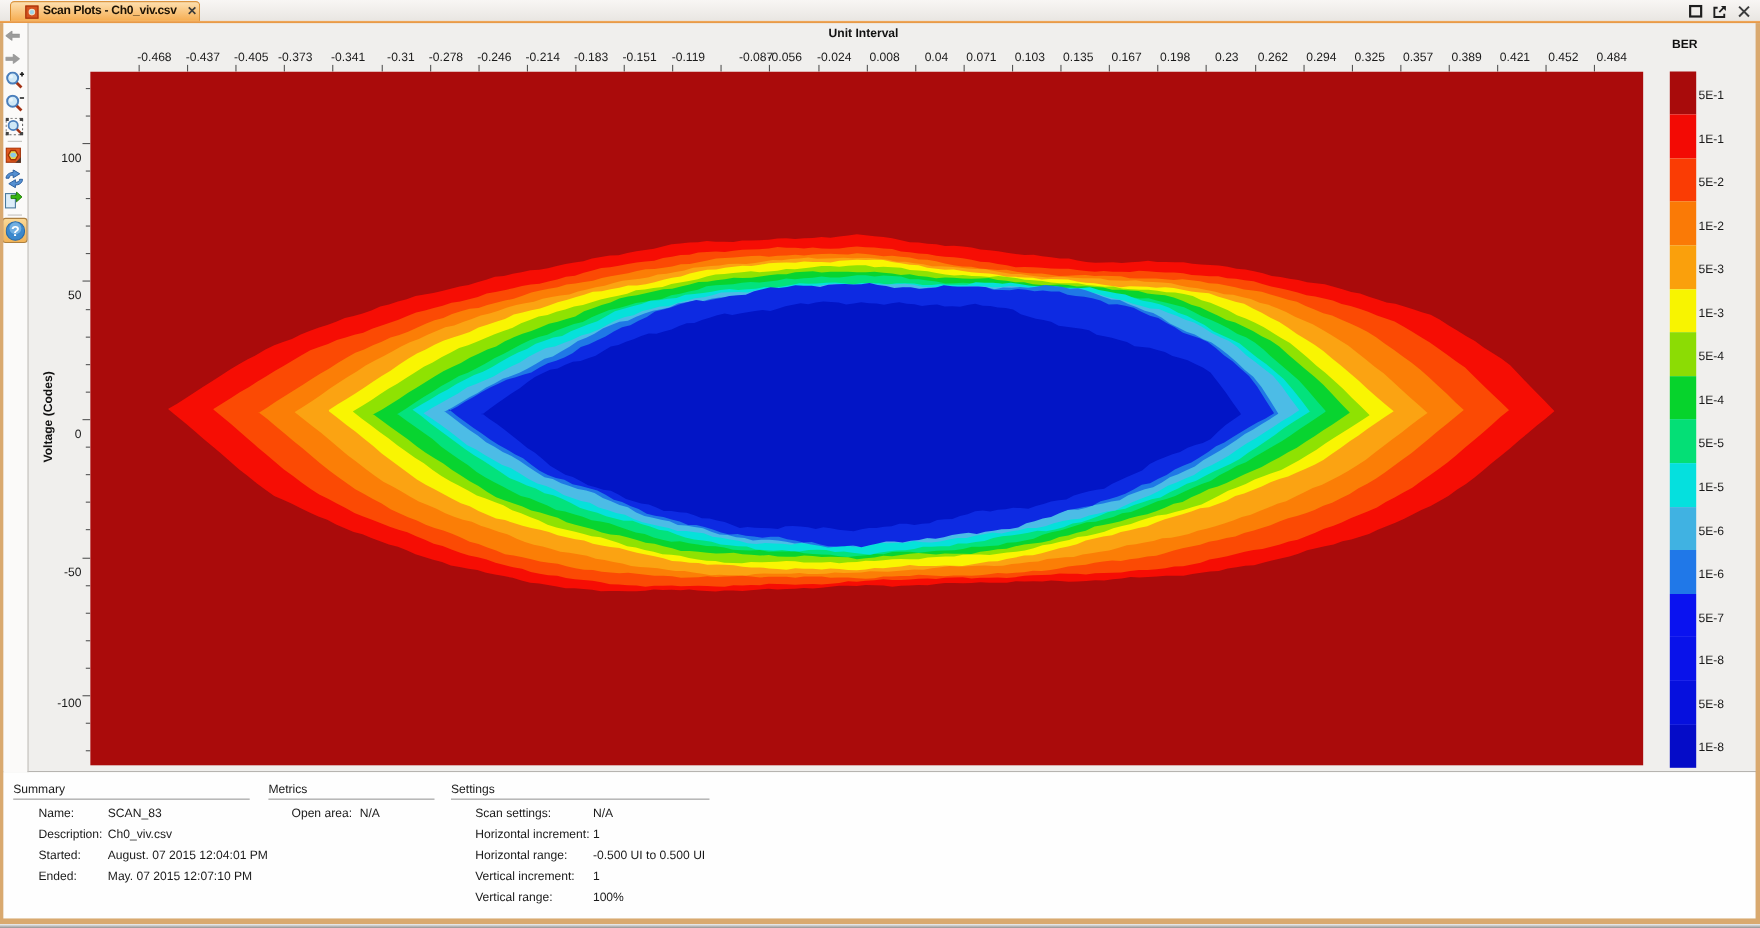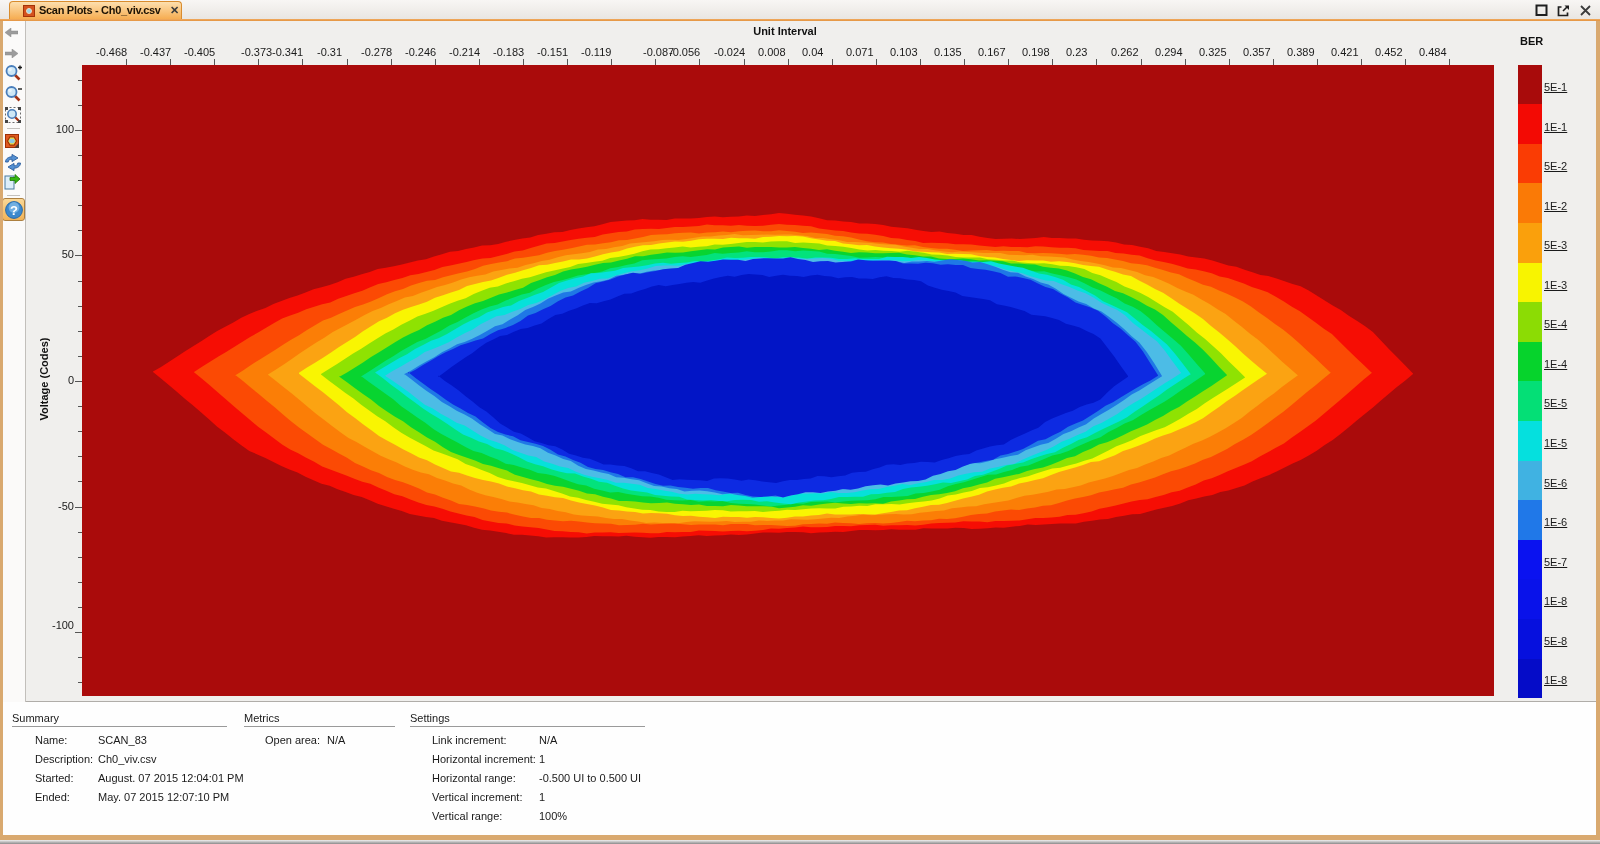--- a/index.html
+++ b/index.html
@@ -20,43 +20,43 @@
 #borderL { position:absolute; left:0; top:21px; width:3px; height:819px; background:#d9a96f; }
 #borderR { position:absolute; left:1596px; top:21px; width:4px; height:819px; background:#d9a96f; }
 #borderB { position:absolute; left:0; top:835px; width:1600px; height:5px; background:#d9a96f; }
 #edgeB { position:absolute; left:0; top:840px; width:1600px; height:4px; background:linear-gradient(#f0f0f0,#8a8a8a); }
 #toolbar { position:absolute; left:3px; top:21px; width:22px; height:681px; background:#fbfaf9; }
 #toolsep { position:absolute; left:25px; top:21px; width:1px; height:681px; background:#c2bfbb; }
 #main { position:absolute; left:26px; top:21px; width:1570px; height:681px; background:#f0efed; }
 #plot { position:absolute; left:82px; top:65px; width:1412px; height:631px; }
 #panel { position:absolute; left:3px; top:702px; width:1593px; height:133px; background:#fefefe; }
 #panelsep { position:absolute; left:0px; top:701px; width:1600px; height:1px; background:#b0ada9; }
-.xt { position:absolute; top:46px; width:60px; text-align:left; font-size:11px; color:#1a1a1a; }
+.xt { position:absolute; top:46px; width:60px; text-align:right; font-size:11px; color:#1a1a1a; }
 .xtick { position:absolute; top:59px; width:1px; height:6px; background:#555; }
-.yt { position:absolute; left:14px; width:60px; text-align:right; font-size:11px; color:#1a1a1a; }
+.yt { position:absolute; left:14px; width:60px; text-align:right; font-size:11px; color:#1a1a1a;margin-top:15px; }
 .ytick { position:absolute; height:1px; background:#555; }
 .title { position:absolute; left:725px; top:25px; width:120px; text-align:center;
   font-size:11px; font-weight:bold; color:#111; }
 .ylab { position:absolute; left:-11px; top:373px; font-size:11px; font-weight:bold; color:#111;
   transform:rotate(-90deg); transform-origin:center; width:110px; text-align:center; }
-.legt { position:absolute; left:1544px; font-size:11px; color:#1a1a1a;text-decoration:underline; }
+.legt { position:absolute; left:1544px; font-size:11px; color:#1a1a1a; }
 .bert { position:absolute; left:1520px; top:35px; width:40px; font-size:11px; font-weight:bold; color:#111; }
 .bh { position:absolute; font-size:11px; color:#1a1a1a; }
 .hr { position:absolute; height:1px; background:#9a9a9a; }
 .bl { position:absolute; font-size:11px; color:#1a1a1a; }
 </style></head>
 <body>
 <div id="main"></div>
 <div class="xt" style="left:96px">-0.468</div>
 <div class="xtick" style="left:126px"></div>
 <div class="xt" style="left:140px">-0.437</div>
 <div class="xtick" style="left:170px"></div>
 <div class="xt" style="left:184px">-0.405</div>
 <div class="xtick" style="left:214px"></div>
-<div class="xt" style="left:241px">-0.373</div>
+<div class="xt" style="left:224px">-0.373</div>
 <div class="xtick" style="left:258px"></div>
 <div class="xt" style="left:272px">-0.341</div>
 <div class="xtick" style="left:302px"></div>
 <div class="xt" style="left:317px">-0.31</div>
 <div class="xtick" style="left:347px"></div>
 <div class="xt" style="left:361px">-0.278</div>
 <div class="xtick" style="left:391px"></div>
 <div class="xt" style="left:405px">-0.246</div>
 <div class="xtick" style="left:435px"></div>
 <div class="xt" style="left:449px">-0.214</div>
@@ -197,21 +197,21 @@
 <div class="bl" style="left:35px;top:772px">Started:</div>
 <div class="bl" style="left:98px;top:772px">August. 07 2015 12:04:01 PM</div>
 <div class="bl" style="left:35px;top:791px">Ended:</div>
 <div class="bl" style="left:98px;top:791px">May. 07 2015 12:07:10 PM</div>
 <div class="bh" style="left:244px;top:712px">Metrics</div>
 <div class="hr" style="left:244px;top:726px;width:151px"></div>
 <div class="bl" style="left:265px;top:734px">Open area:</div>
 <div class="bl" style="left:327px;top:734px">N/A</div>
 <div class="bh" style="left:410px;top:712px">Settings</div>
 <div class="hr" style="left:410px;top:726px;width:235px"></div>
-<div class="bl" style="left:432px;top:734px">Link increment:</div>
+<div class="bl" style="left:432px;top:734px">Scan settings:</div>
 <div class="bl" style="left:539px;top:734px">N/A</div>
 <div class="bl" style="left:432px;top:753px">Horizontal increment:</div>
 <div class="bl" style="left:539px;top:753px">1</div>
 <div class="bl" style="left:432px;top:772px">Horizontal range:</div>
 <div class="bl" style="left:539px;top:772px">-0.500 UI to 0.500 UI</div>
 <div class="bl" style="left:432px;top:791px">Vertical increment:</div>
 <div class="bl" style="left:539px;top:791px">1</div>
 <div class="bl" style="left:432px;top:810px">Vertical range:</div>
 <div class="bl" style="left:539px;top:810px">100%</div>
 <div id="tabbar"></div>

